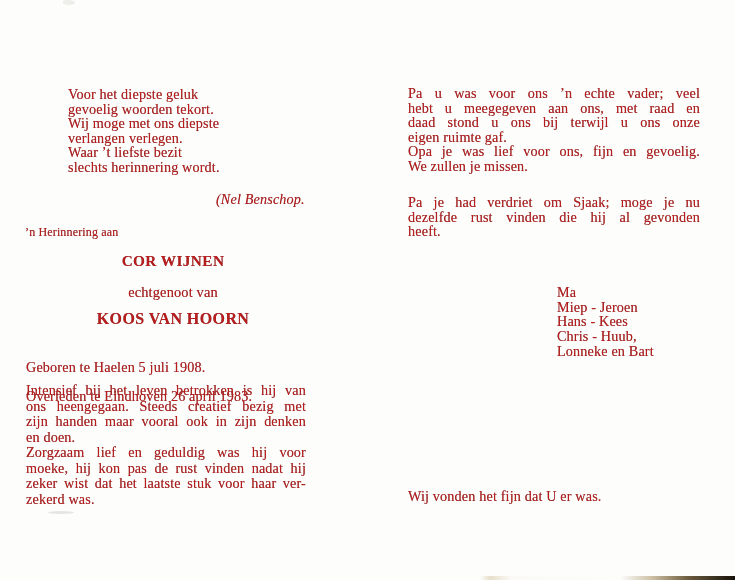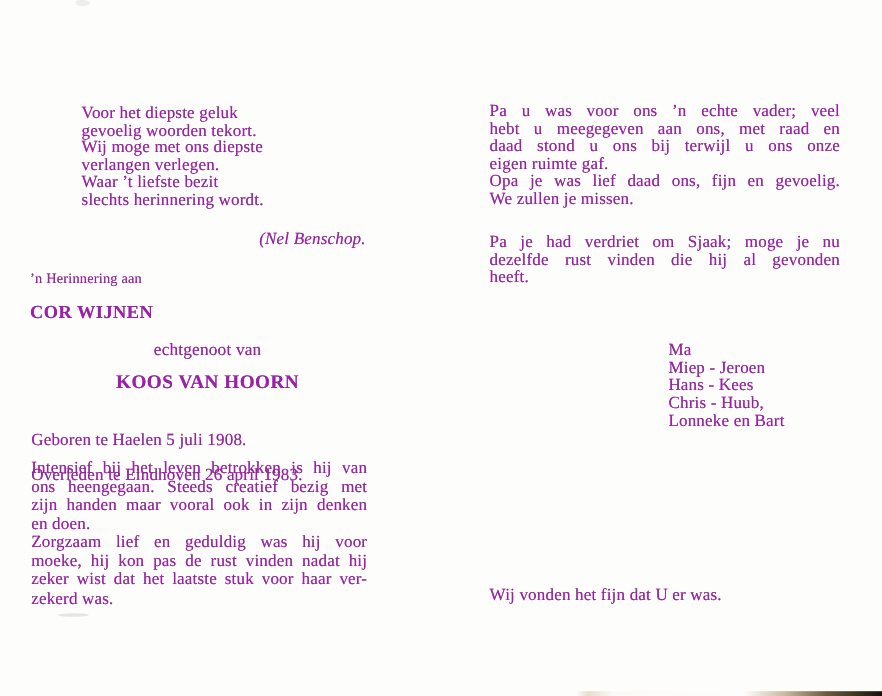--- a/index.html
+++ b/index.html
@@ -6,36 +6,36 @@
   body {
     background: #e8e8e8;
     font-family: "Liberation Serif", "DejaVu Serif", serif;
   }
   .card {
     position: relative;
     width: 735px;
     height: 580px;
     background: #fdfdfc;
     overflow: hidden;
-    color: #a21caf;
+    color: #b91c1c;
   }
   .abs { position: absolute; }
   .txt {
     font-size: 14.2px;
     line-height: 14.6px;
     letter-spacing: 0.15px;
     text-shadow: 0 0 0.5px rgba(38,34,32,0.55);
     white-space: pre-line;
   }
   .lines div { display: block; }
   .lines .jl { text-align: justify; text-align-last: justify; }
   .poem      { left: 68px;  top: 87px;  width: 260px; }
   .credit    { left: 216px; top: 192px; font-style: italic; }
   .intro     { left: 25px;  top: 225px; width: 296px; font-size: 12px; }
-  .name1     { left: 25px;  top: 254px; width: 296px; text-align: left;
+  .name1     { left: 25px;  top: 254px; width: 296px; text-align: center;
                font-weight: bold; font-size: 15.3px; letter-spacing: 0.4px; }
   .relation  { left: 25px;  top: 285px; width: 296px; text-align: center; font-size: 14.4px; }
   .name2     { left: 25px;  top: 312px; width: 296px; text-align: center;
                font-weight: bold; font-size: 16px; letter-spacing: 0.4px; }
   .dates     { left: 26px;  top: 345px; width: 300px; }
   .tribute   { left: 26px;  top: 383px; width: 280px; line-height: 15.5px; }
   .rblock1   { left: 408px; top: 86px;  width: 292px; }
   .rblock2   { left: 408px; top: 195px; width: 292px; }
   .farewell  { left: 408px; top: 254px; width: 292px; }
   .signers   { left: 533px; top: 285px; width: 180px; line-height: 14.7px; margin-left: 24px; }
@@ -82,21 +82,21 @@
 
   <div class="abs txt name2">KOOS VAN HOORN</div>
 
   <div class="abs txt dates">
     <div>Geboren te Haelen 5 juli 1908.</div>
     <div>Overleden te Eindhoven 26 april 1983.</div>
   </div>
 
   <div class="abs txt lines tribute"><div class="jl">Intensief bij het leven betrokken is hij van</div><div class="jl">ons heengegaan. Steeds creatief bezig met</div><div class="jl">zijn handen maar vooral ook in zijn denken</div><div>en doen.</div><div class="jl">Zorgzaam lief en geduldig was hij voor</div><div class="jl">moeke, hij kon pas de rust vinden nadat hij</div><div class="jl">zeker wist dat het laatste stuk voor haar ver-</div><div>zekerd was.</div></div>
 
-  <div class="abs txt lines rblock1"><div class="jl">Pa u was voor ons ’n echte vader; veel</div><div class="jl">hebt u meegegeven aan ons, met raad en</div><div class="jl">daad stond u ons bij terwijl u ons onze</div><div>eigen ruimte gaf.</div><div class="jl">Opa je was lief daad ons, fijn en gevoelig.</div><div>We zullen je missen.</div></div>
+  <div class="abs txt lines rblock1"><div class="jl">Pa u was voor ons ’n echte vader; veel</div><div class="jl">hebt u meegegeven aan ons, met raad en</div><div class="jl">daad stond u ons bij terwijl u ons onze</div><div>eigen ruimte gaf.</div><div class="jl">Opa je was lief voor ons, fijn en gevoelig.</div><div>We zullen je missen.</div></div>
 
   <div class="abs txt lines rblock2"><div class="jl">Pa je had verdriet om Sjaak; moge je nu</div><div class="jl">dezelfde rust vinden die hij al gevonden</div><div>heeft.</div></div>
 
 
   <div class="abs txt lines signers"><div>Ma</div><div>Miep - Jeroen</div><div>Hans - Kees</div><div>Chris - Huub,</div><div>Lonneke en Bart</div></div>
 
   <div class="abs txt closing">Wij vonden het fijn dat U er was.</div>
 
 </div>
 

